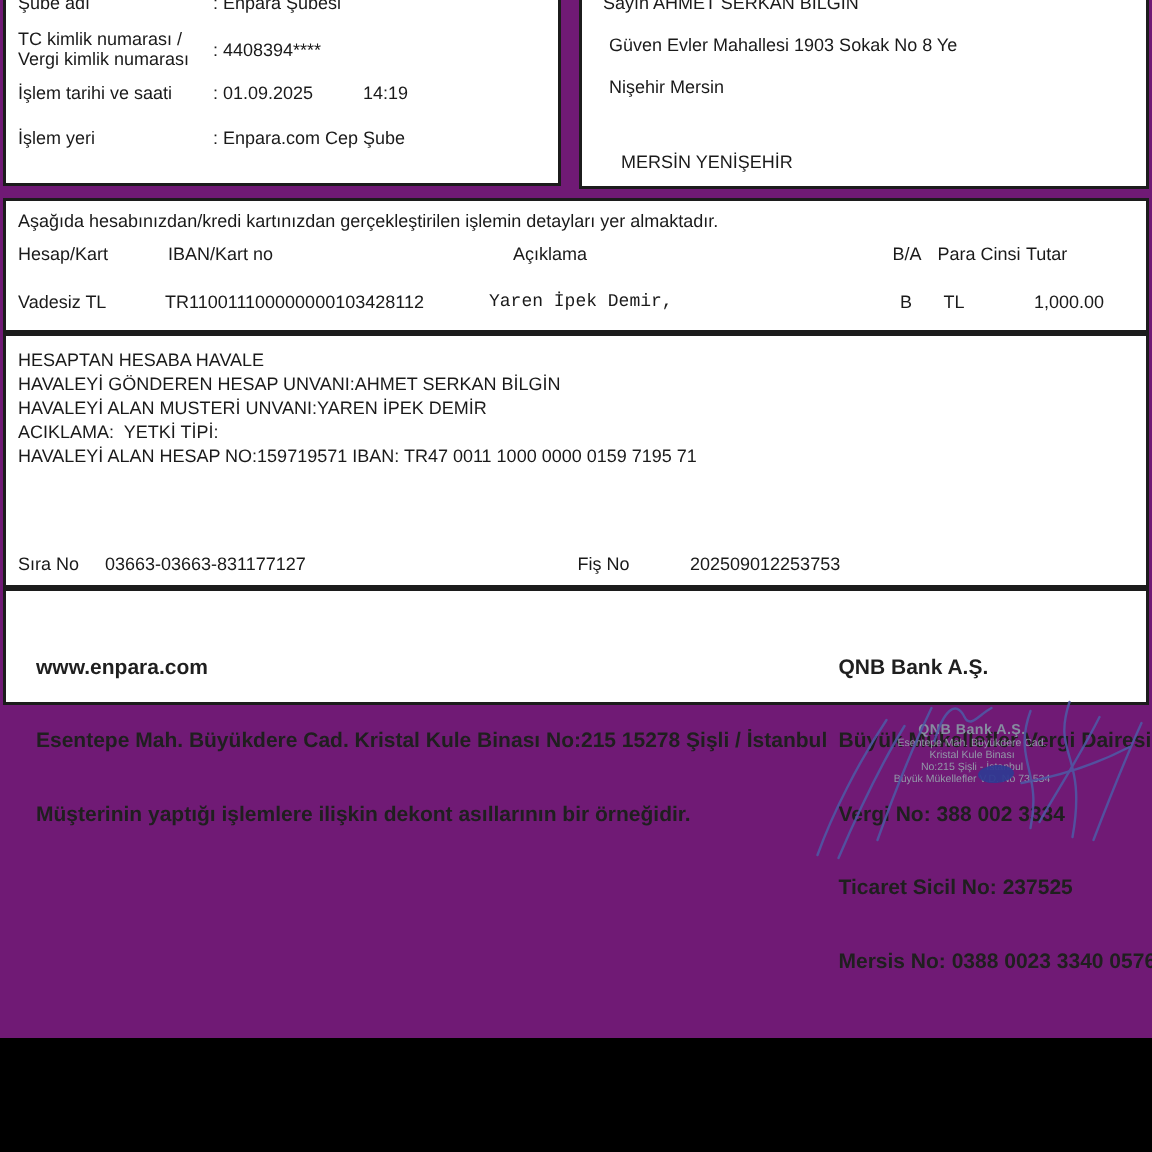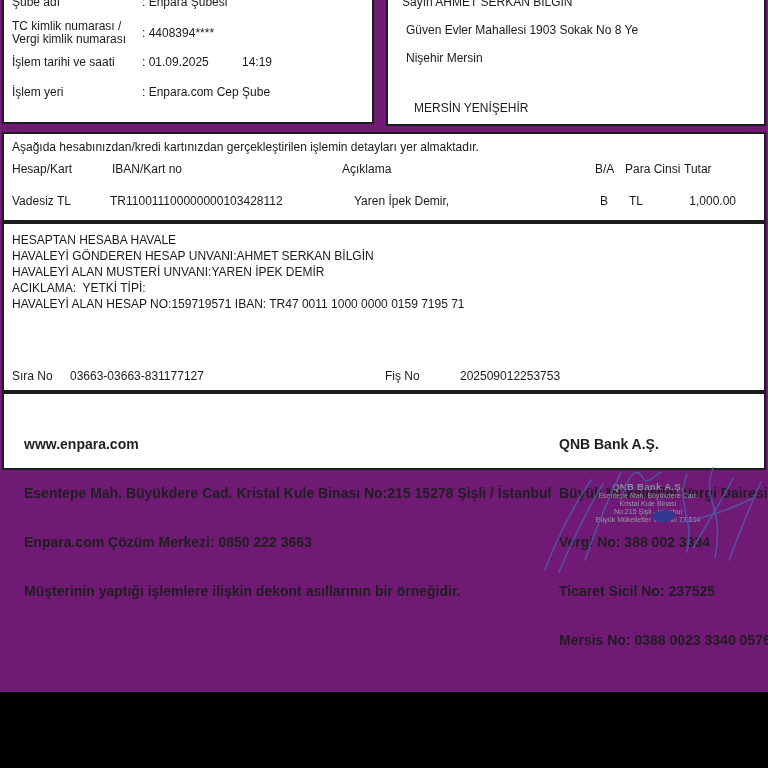--- a/index.html
+++ b/index.html
@@ -62,21 +62,21 @@
 
     <div class="abs t12" style="left:8px;top:29px;">Hesap/Kart</div>
     <div class="abs t12" style="left:108px;top:29px;">IBAN/Kart no</div>
     <div class="abs t12" style="left:338px;top:29px;">Açıklama</div>
     <div class="abs t12" style="left:591px;top:29px;">B/A</div>
     <div class="abs t12" style="left:621px;top:29px;">Para Cinsi</div>
     <div class="abs t12" style="left:680px;top:29px;">Tutar</div>
 
     <div class="abs t12" style="left:8px;top:61px;">Vadesiz TL</div>
     <div class="abs t12" style="left:106px;top:61px;">TR110011100000000103428112</div>
-    <div class="abs t12" style="left:350px;top:61px;">Yaren İpek Demir,</div>
+    <div class="abs t12" style="left:322px;top:61px;font-family:Liberation Mono, monospace;">Yaren İpek Demir,</div>
     <div class="abs t12" style="left:596px;top:61px;">B</div>
     <div class="abs t12" style="left:625px;top:61px;">TL</div>
     <div class="abs t12" style="right:28px;top:61px;">1,000.00</div>
   </div>
 
   <div class="box details-box">
     <div class="abs detail-line" style="left:8px;top:8px;text-align:center;">HESAPTAN HESABA HAVALE</div>
     <div class="abs detail-line" style="left:8px;top:24px;">HAVALEYİ GÖNDEREN HESAP UNVANI:AHMET SERKAN BİLGİN</div>
     <div class="abs detail-line" style="left:8px;top:40px;">HAVALEYİ ALAN MUSTERİ UNVANI:YAREN İPEK DEMİR</div>
     <div class="abs detail-line" style="left:8px;top:56px;">ACIKLAMA:  YETKİ TİPİ:</div>
@@ -85,21 +85,20 @@
     <div class="abs t12" style="left:8px;top:146px;">Sıra No</div>
     <div class="abs t12" style="left:66px;top:146px;">03663-03663-831177127</div>
     <div class="abs t12" style="left:381px;top:146px;">Fiş No</div>
     <div class="abs t12" style="left:456px;top:146px;">202509012253753</div>
   </div>
 
   <div class="box footer-box">
     <div class="abs" style="left:20px;top:8px;">
       <div class="footer-line">www.enpara.com</div>
       <div class="footer-line">Esentepe Mah. Büyükdere Cad. Kristal Kule Binası No:215 15278 Şişli / İstanbul</div>
-      <div class="footer-line">Enpara.com Çözüm Merkezi: 0850 222 3663</div>
       <div class="footer-line">Müşterinin yaptığı işlemlere ilişkin dekont asıllarının bir örneğidir.</div>
     </div>
     <div class="abs" style="left:555px;top:8px;">
       <div class="footer-line">QNB Bank A.Ş.</div>
       <div class="footer-line">Büyük Mükellefler Vergi Dairesi</div>
       <div class="footer-line">Vergi No: 388 002 3334</div>
       <div class="footer-line">Ticaret Sicil No: 237525</div>
       <div class="footer-line">Mersis No: 0388 0023 3340 0576</div>
     </div>
   </div>

